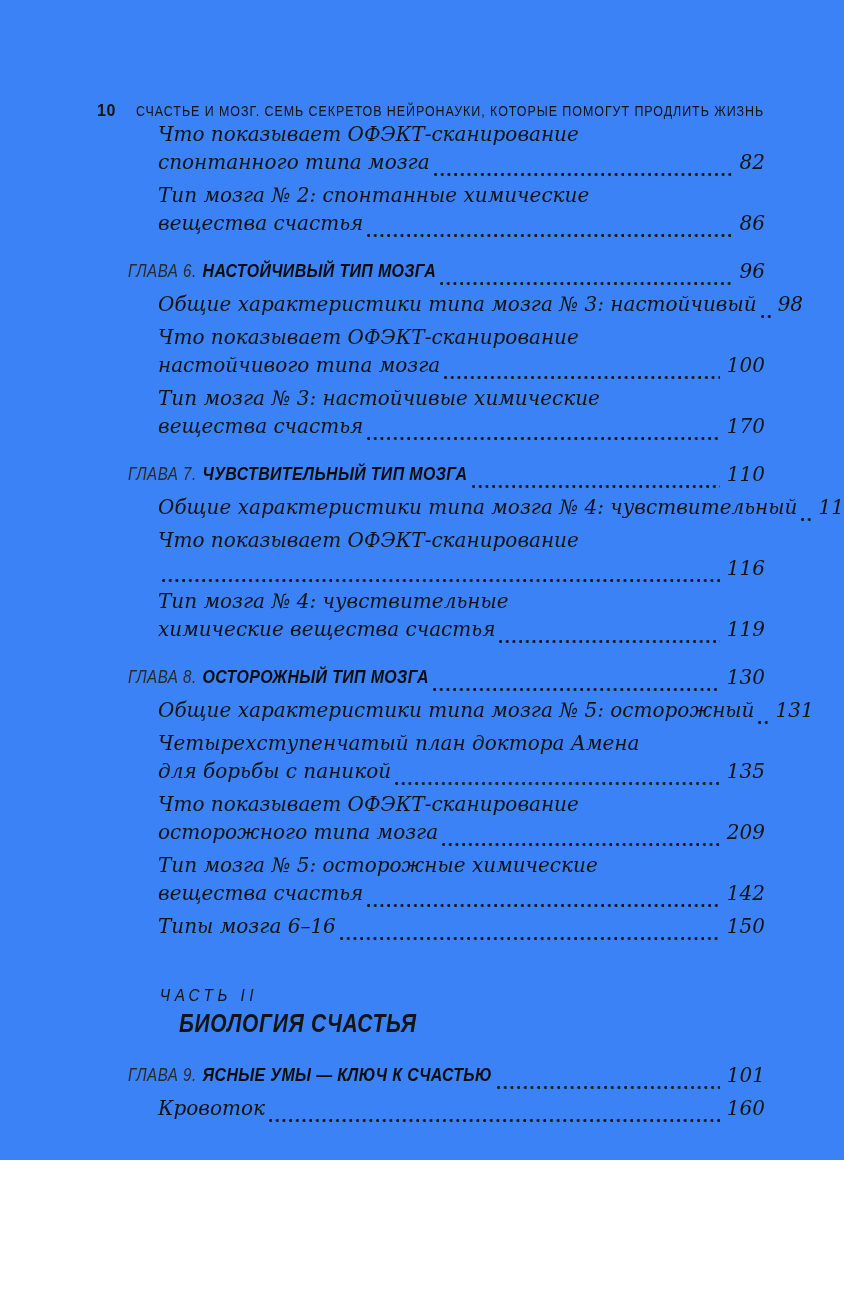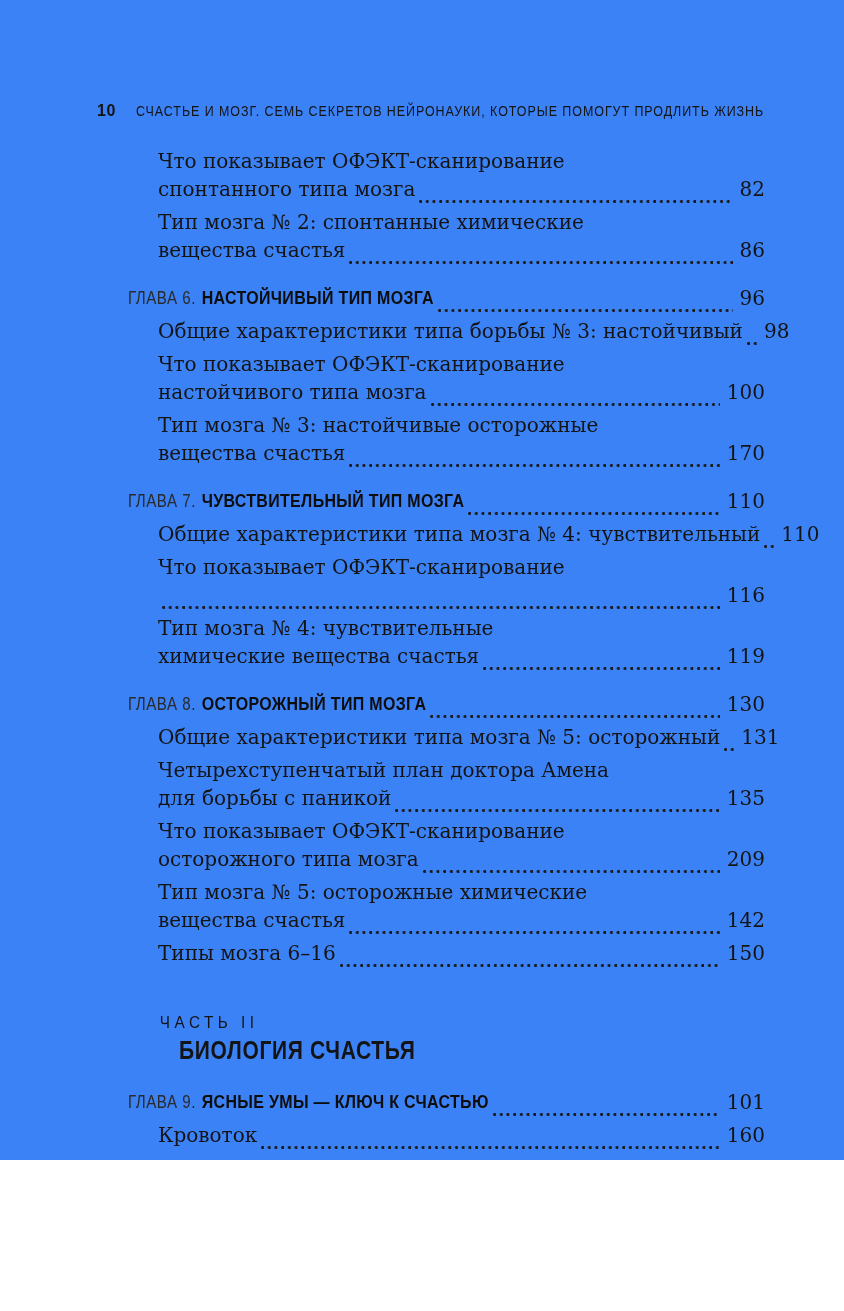--- a/index.html
+++ b/index.html
@@ -29,24 +29,24 @@
   .running-title {
     font-family: "Liberation Sans", sans-serif;
     font-weight: 500;
     font-size: 14.5px;
     letter-spacing: 1.1px;
     margin-left: 20px;
   }
   
   .toc {
     margin-left: 31px;   
-    margin-top: 27px;
     width: 637px;        
     font-family: "DejaVu Serif", "Liberation Serif", serif;
     font-size: 20px;
+    font-style: italic;
   }
   .entry { line-height: 28px; margin-bottom: 5px; }
   .entry.sub { padding-left: 30px; }
   .entry.chapter { margin-top: 19px; }
   .row { display: flex; align-items: flex-end; }
   .line1 { white-space: nowrap; }
   .txt { white-space: nowrap; }
   .leader {
     flex: 1 1 auto;
     min-width: 10px;
@@ -125,37 +125,37 @@
         <span class="head squeeze" style="display: inline-block; transform-origin: left 70%; transform: scaleX(0.84); margin-right: -58.24px;">
           <span class="ch-label">ГЛАВА 6.</span><span class="ch-title">НАСТОЙЧИВЫЙ ТИП МОЗГА</span>
         </span>
         <span class="leader"></span>
         <span class="pagenum">96</span>
       </div>
     </div>
 
     <div class="entry sub">
       <div class="row">
-        <span class="txt">Общие характеристики типа борьбы № 3: настойчивый</span>
+        <span class="txt">Общие характеристики типа мозга № 3: настойчивый</span>
         <span class="leader"></span>
         <span class="pagenum">98</span>
       </div>
     </div>
 
     <div class="entry sub">
       <div class="line1">Что показывает ОФЭКТ-сканирование</div>
       <div class="row">
         <span class="txt">настойчивого типа мозга</span>
         <span class="leader"></span>
         <span class="pagenum">100</span>
       </div>
     </div>
 
     <div class="entry sub">
-      <div class="line1">Тип мозга № 3: настойчивые осторожные</div>
+      <div class="line1">Тип мозга № 3: настойчивые химические</div>
       <div class="row">
         <span class="txt">вещества счастья</span>
         <span class="leader"></span>
         <span class="pagenum">170</span>
       </div>
     </div>
 
     <div class="entry chapter">
       <div class="row">
         <span class="head squeeze" style="display: inline-block; transform-origin: left 70%; transform: scaleX(0.84); margin-right: -64px;">

